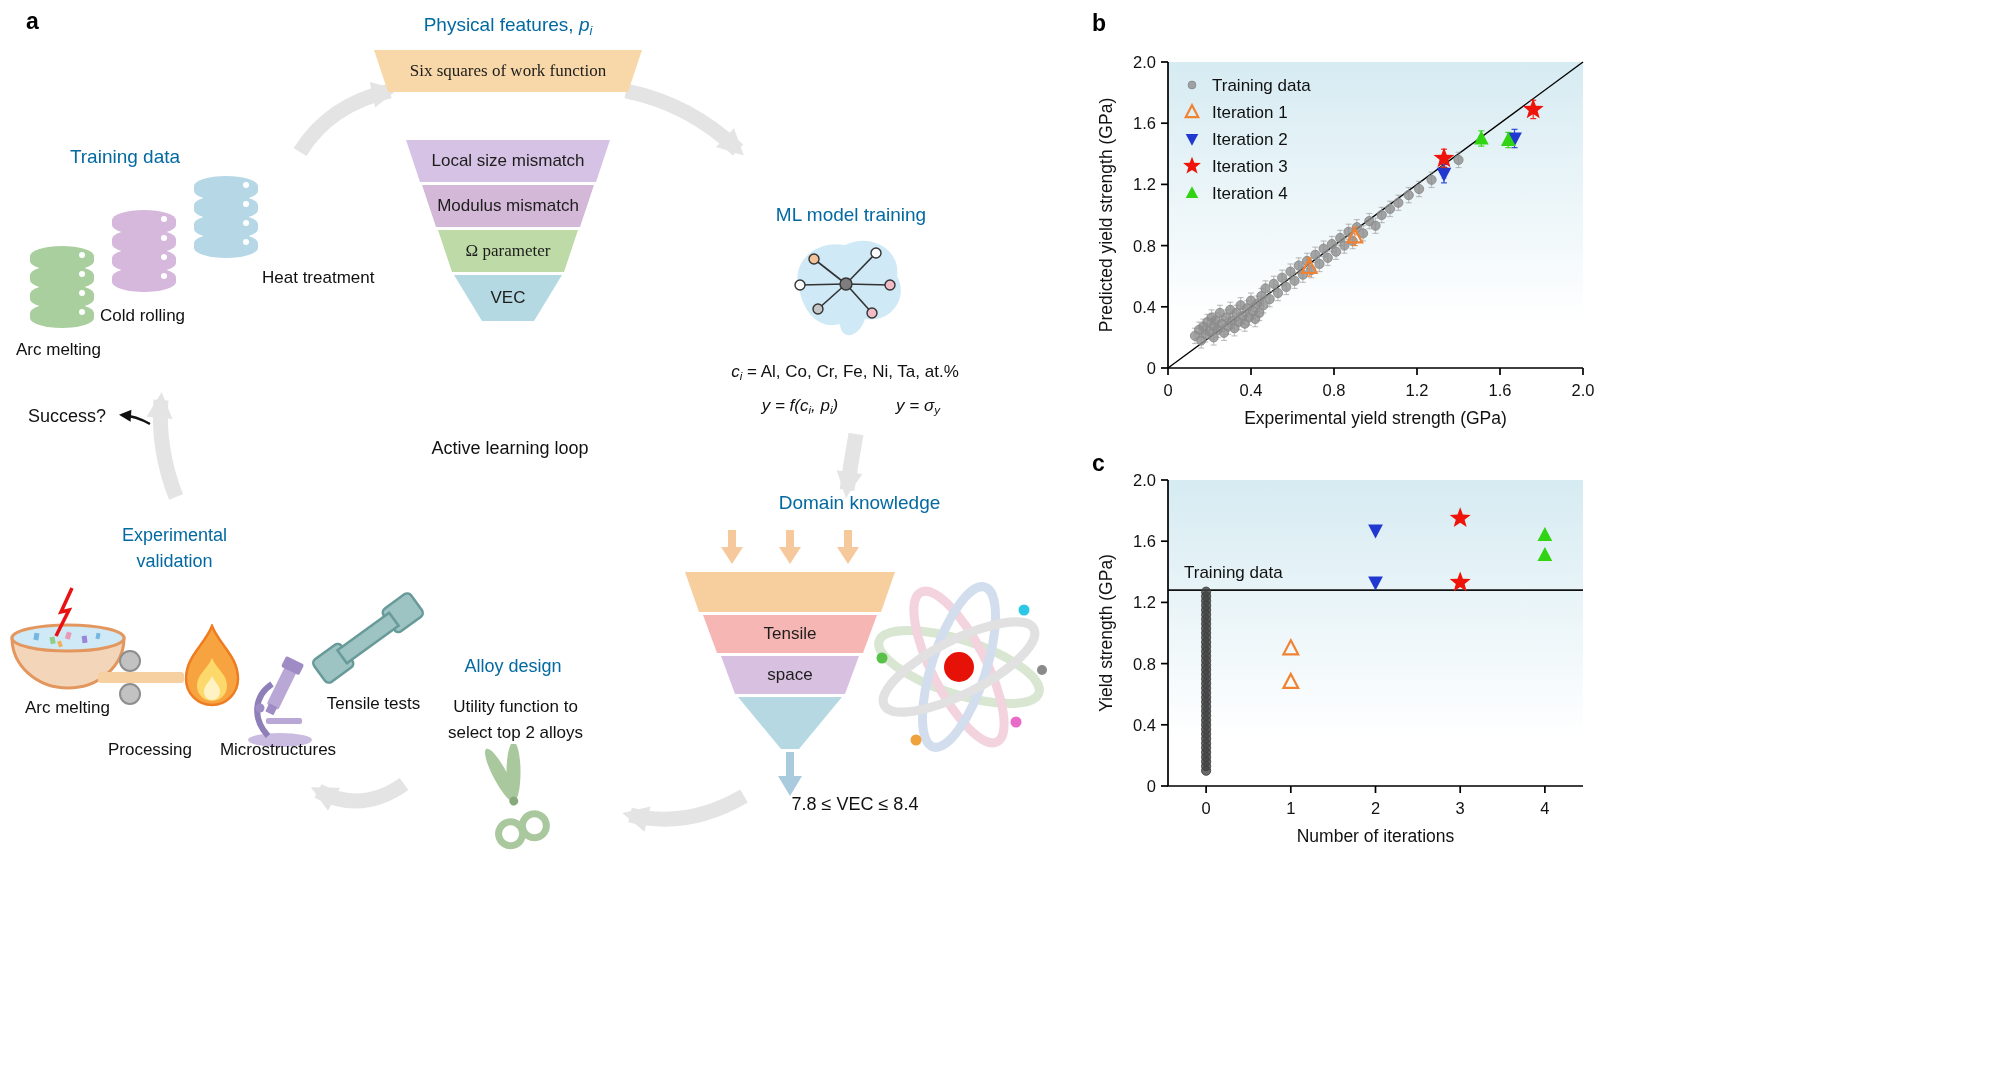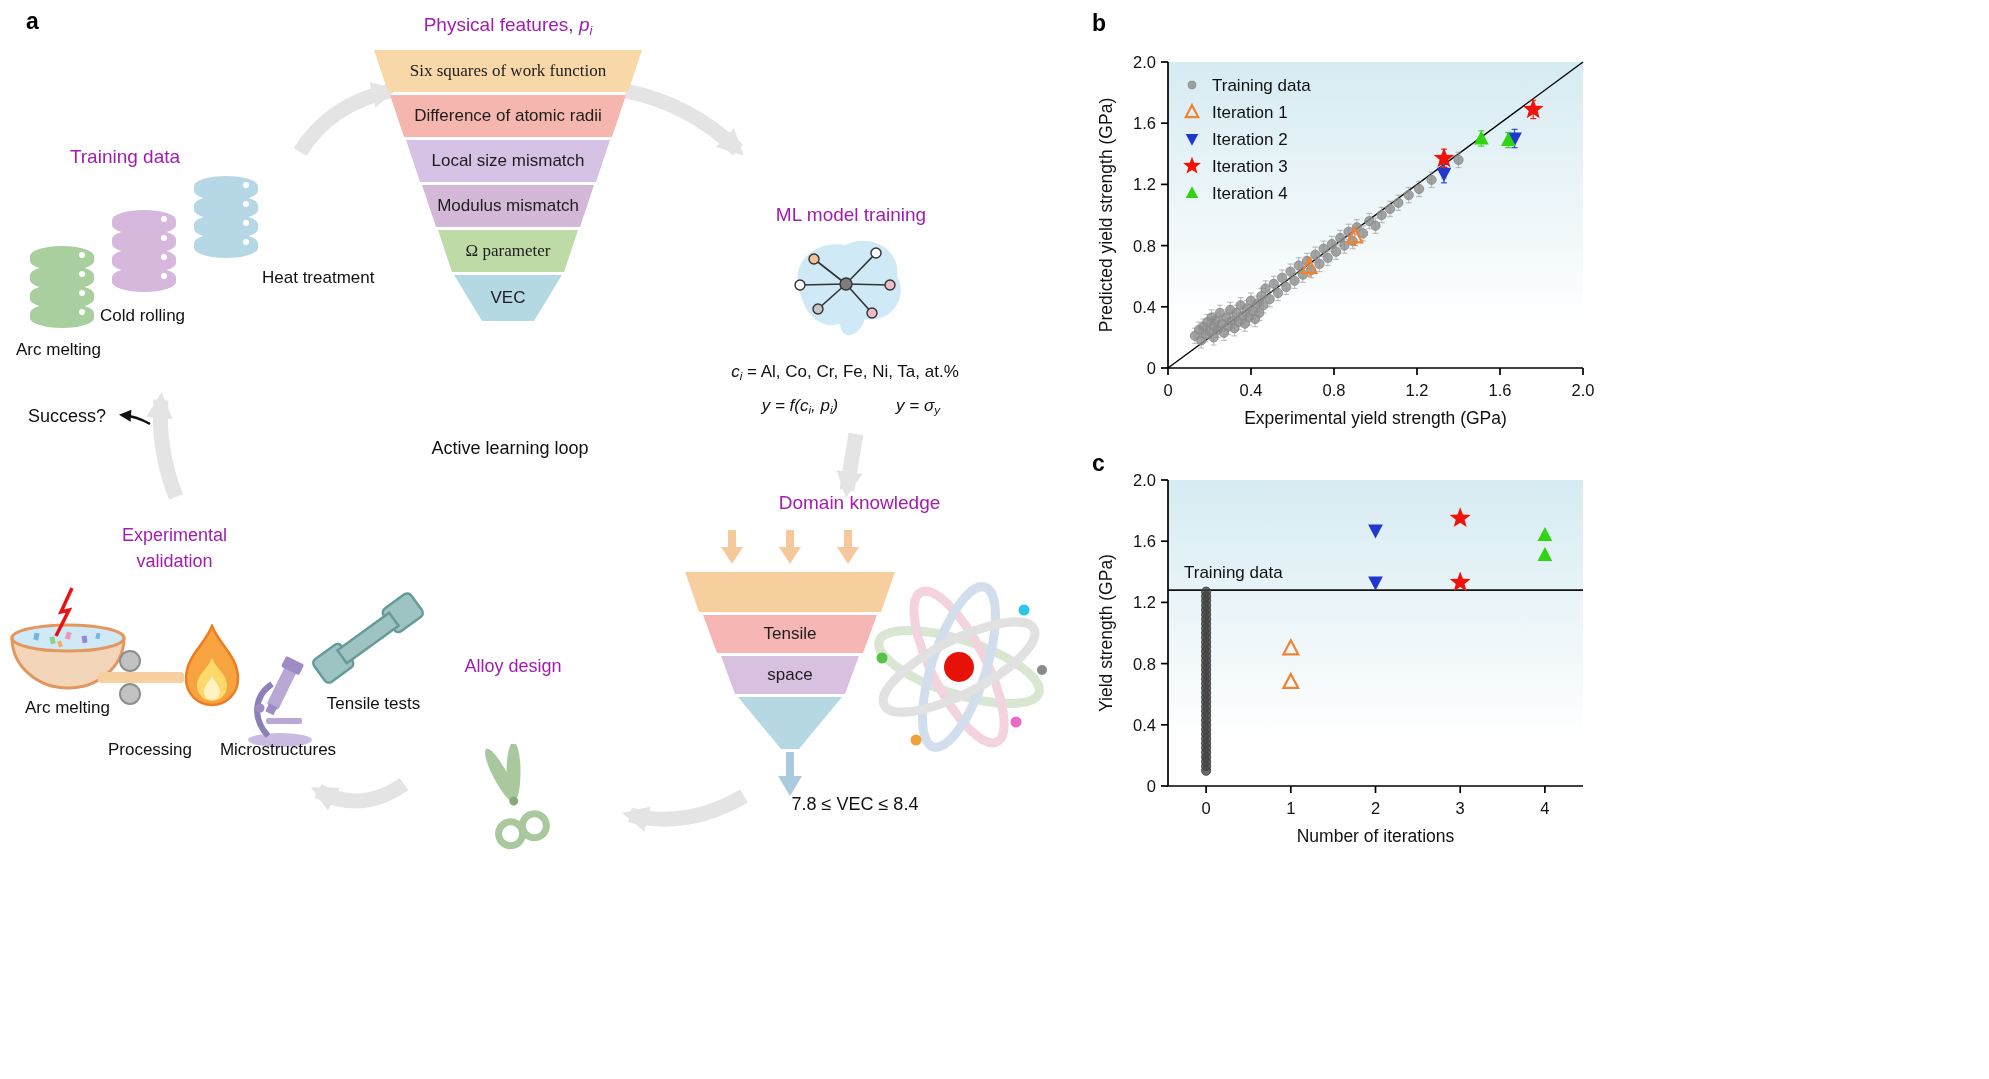--- a/index.html
+++ b/index.html
@@ -1,19 +1,19 @@
 <!DOCTYPE html>
 <html><head>
 <meta charset="utf-8">
 <style>
   html,body{margin:0;padding:0;background:#fff;}
   body{font-family:"Liberation Sans","DejaVu Sans",sans-serif;color:#111;}
   .canvas{position:relative;width:1989px;height:1079px;background:#fff;overflow:hidden;}
   .abs{position:absolute;}
-  .red{color:#a21caf;}
+  .red{color:#0369a1;}
   .panel-label{font-weight:bold;font-size:23px;color:#000;}
   .t17{font-size:17px;}
   .t18{font-size:18px;}
   .t19{font-size:19px;}
   .center{text-align:center;}
   .it{font-style:italic;}
   sub{font-size:68%;font-style:italic;vertical-align:-0.30em;}
   .flayer{position:absolute;display:flex;align-items:center;justify-content:center;
           font-size:17px;color:#1d1d1d;white-space:nowrap;}
   .stack{position:absolute;width:64px;height:96px;}
@@ -48,23 +48,20 @@
 
   <div class="abs panel-label" style="left:26px;top:8px">a</div>
 
   <div class="abs t19 red center" style="left:368px;top:14px;width:280px">
     <span>Physical features, </span><span class="it">p</span><sub>i</sub>
   </div>
 
   <div class="flayer" style="left: 374px; top: 50px; width: 268px; height: 42px; clip-path: polygon(0px 0px, 100% 0px, calc(100% - 14px) 100%, 14px 100%); background: rgb(248, 216, 168); font-family: Liberation Serif, serif;">
       <span>Six squares of work function</span>
     </div>
-  <div class="flayer" style="left: 390px; top: 95px; width: 236px; height: 42px; clip-path: polygon(0px 0px, 100% 0px, calc(100% - 14px) 100%, 14px 100%); background: rgb(244, 182, 174);">
-      <span>Difference of atomic radii</span>
-    </div>
   <div class="flayer" style="left: 406px; top: 140px; width: 204px; height: 42px; clip-path: polygon(0px 0px, 100% 0px, calc(100% - 14px) 100%, 14px 100%); background: rgb(214, 194, 228);">
       <span>Local size mismatch</span>
     </div>
   <div class="flayer" style="left: 422px; top: 185px; width: 172px; height: 42px; clip-path: polygon(0px 0px, 100% 0px, calc(100% - 14px) 100%, 14px 100%); background: rgb(212, 184, 216);">
       <span>Modulus mismatch</span>
     </div>
   <div class="flayer" style="left: 438px; top: 230px; width: 140px; height: 42px; clip-path: polygon(0px 0px, 100% 0px, calc(100% - 14px) 100%, 14px 100%); background: rgb(190, 218, 166); font-family: Liberation Serif, serif;">
       <span>Ω parameter</span>
     </div>
   <div class="flayer" style="left: 454px; top: 275px; width: 108px; height: 46px; clip-path: polygon(0px 0px, 100% 0px, calc(50% + 26px) 100%, calc(50% - 26px) 100%); background: rgb(181, 217, 226);">
@@ -173,20 +170,24 @@
       <rect x="88" y="46" width="34" height="28" rx="5" fill="#9dc3c2" stroke="#679a98" stroke-width="2.5"></rect>
       <rect x="30" y="52" width="64" height="16" fill="#9dc3c2" stroke="#679a98" stroke-width="2.5"></rect>
     </g>
   </svg>
   <div class="abs t17 center" style="left:10px;top:698px;width:115px">Arc melting</div>
   <div class="abs t17 center" style="left:95px;top:740px;width:110px">Processing</div>
   <div class="abs t17 center" style="left:202px;top:740px;width:152px">Microstructures</div>
   <div class="abs t17 center" style="left:316px;top:694px;width:115px">Tensile tests</div>
 
   <div class="abs t18 red center" style="left:448px;top:656px;width:130px">Alloy design</div>
+  <div class="abs t17 center lines" style="left:418px;top:694px;width:195px">
+    <div>Utility function to</div>
+    <div>select top 2 alloys</div>
+  </div>
   <svg class="abs" style="left:472px;top:744px" width="84" height="116" viewBox="0 0 84 116">
     <g transform="rotate(-14 42 58)">
       <ellipse cx="42" cy="28" rx="7" ry="30" transform="rotate(14 42 56)" fill="#a9c89d"></ellipse>
       <ellipse cx="42" cy="28" rx="7" ry="30" transform="rotate(-14 42 56)" fill="#a9c89d"></ellipse>
       <circle cx="42" cy="57" r="4.5" fill="#86aa7c"></circle>
       <circle cx="31" cy="88" r="12" fill="none" stroke="#a9c89d" stroke-width="7"></circle>
       <circle cx="56" cy="86" r="12" fill="none" stroke="#a9c89d" stroke-width="7"></circle>
     </g>
   </svg>
 

